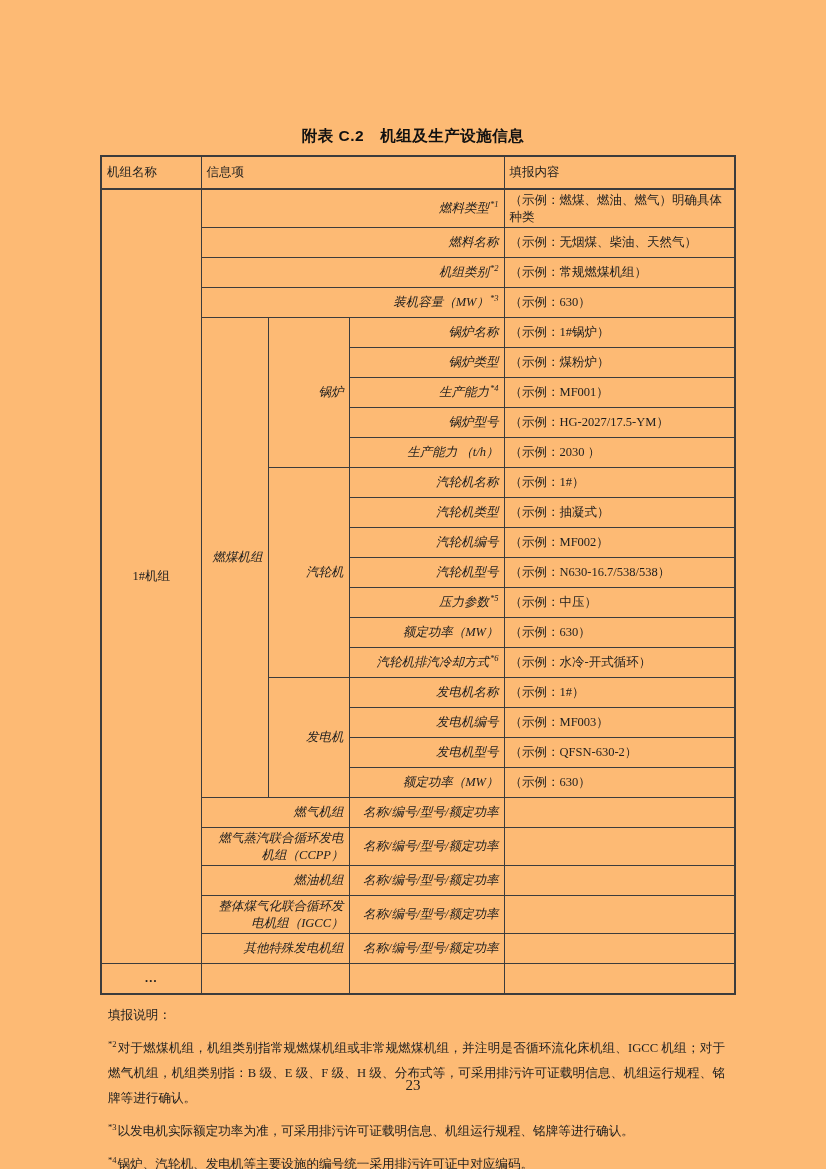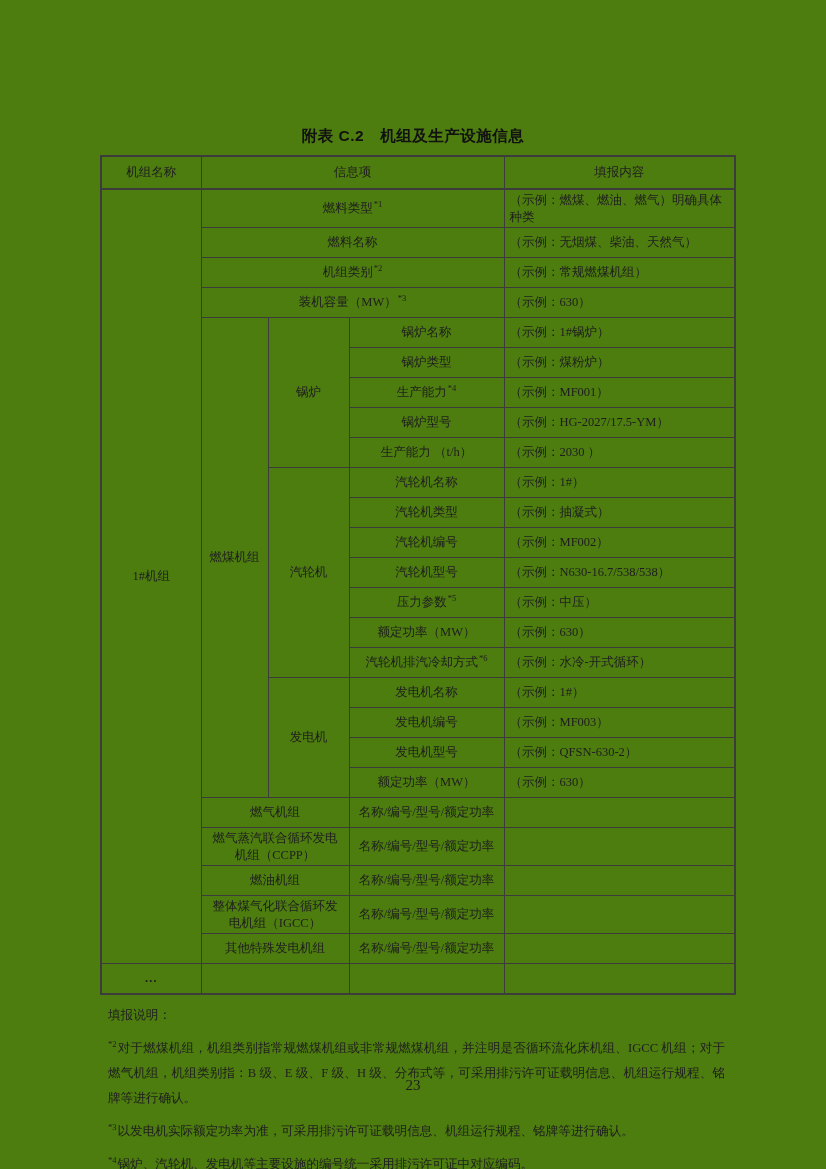--- a/index.html
+++ b/index.html
@@ -1,38 +1,38 @@
 <!DOCTYPE html>
 <html><head>
 <meta charset="utf-8">
 <style>
   html,body { margin:0; padding:0; background:#ffffff; }
   .page {
-    position:relative; width:826px; height:1169px; background:#4d7c0f;
+    position:relative; width:826px; height:1169px; background:#fdba74;
     font-family:"Liberation Serif","DejaVu Serif",serif; color:#1e1e1e;
     overflow:hidden;
   }
   .doc-title {
     padding-top:126px; text-align:center;
     font-family:"Liberation Sans","DejaVu Sans",sans-serif;
     font-weight:bold; font-size:15.5px; letter-spacing:0.5px; color:#111;
   }
   table.doc-table {
     margin:8px 0 0 100px; width:634px;
     border-collapse:collapse; table-layout:fixed;
     border:2px solid #3c3c3c;
   }
   table.doc-table td {
     border:1px solid #3c3c3c; font-size:12.5px; line-height:1.32;
     padding:2px 5px; vertical-align:middle; height:25px;
     word-break:break-all; overflow:hidden;
   }
-  tr.header-row td { border-bottom-width:2px; text-align:center; height:27px; }
+  tr.header-row td { border-bottom-width:2px; height:27px; }
   td.unit-cell { text-align:center; }
-  td.lbl { text-align:center; }
+  td.lbl { text-align:right;font-style:italic; }
   td.val { text-align:left; padding-left:8px; }
   td.ellipsis-cell { text-align:center; font-weight:bold; letter-spacing:1px; }
   sup.fn { font-size:8.5px; line-height:0; margin-left:1px; }
   .notes {
     margin:7px 93px 0 100px; font-size:12.6px; line-height:25px;
     text-align:justify; color:#1e1e1e;
   }
   .notes p { margin:8px; }
   .notes sup.fn { margin:0 1px 0 0; }
   .page-number {

